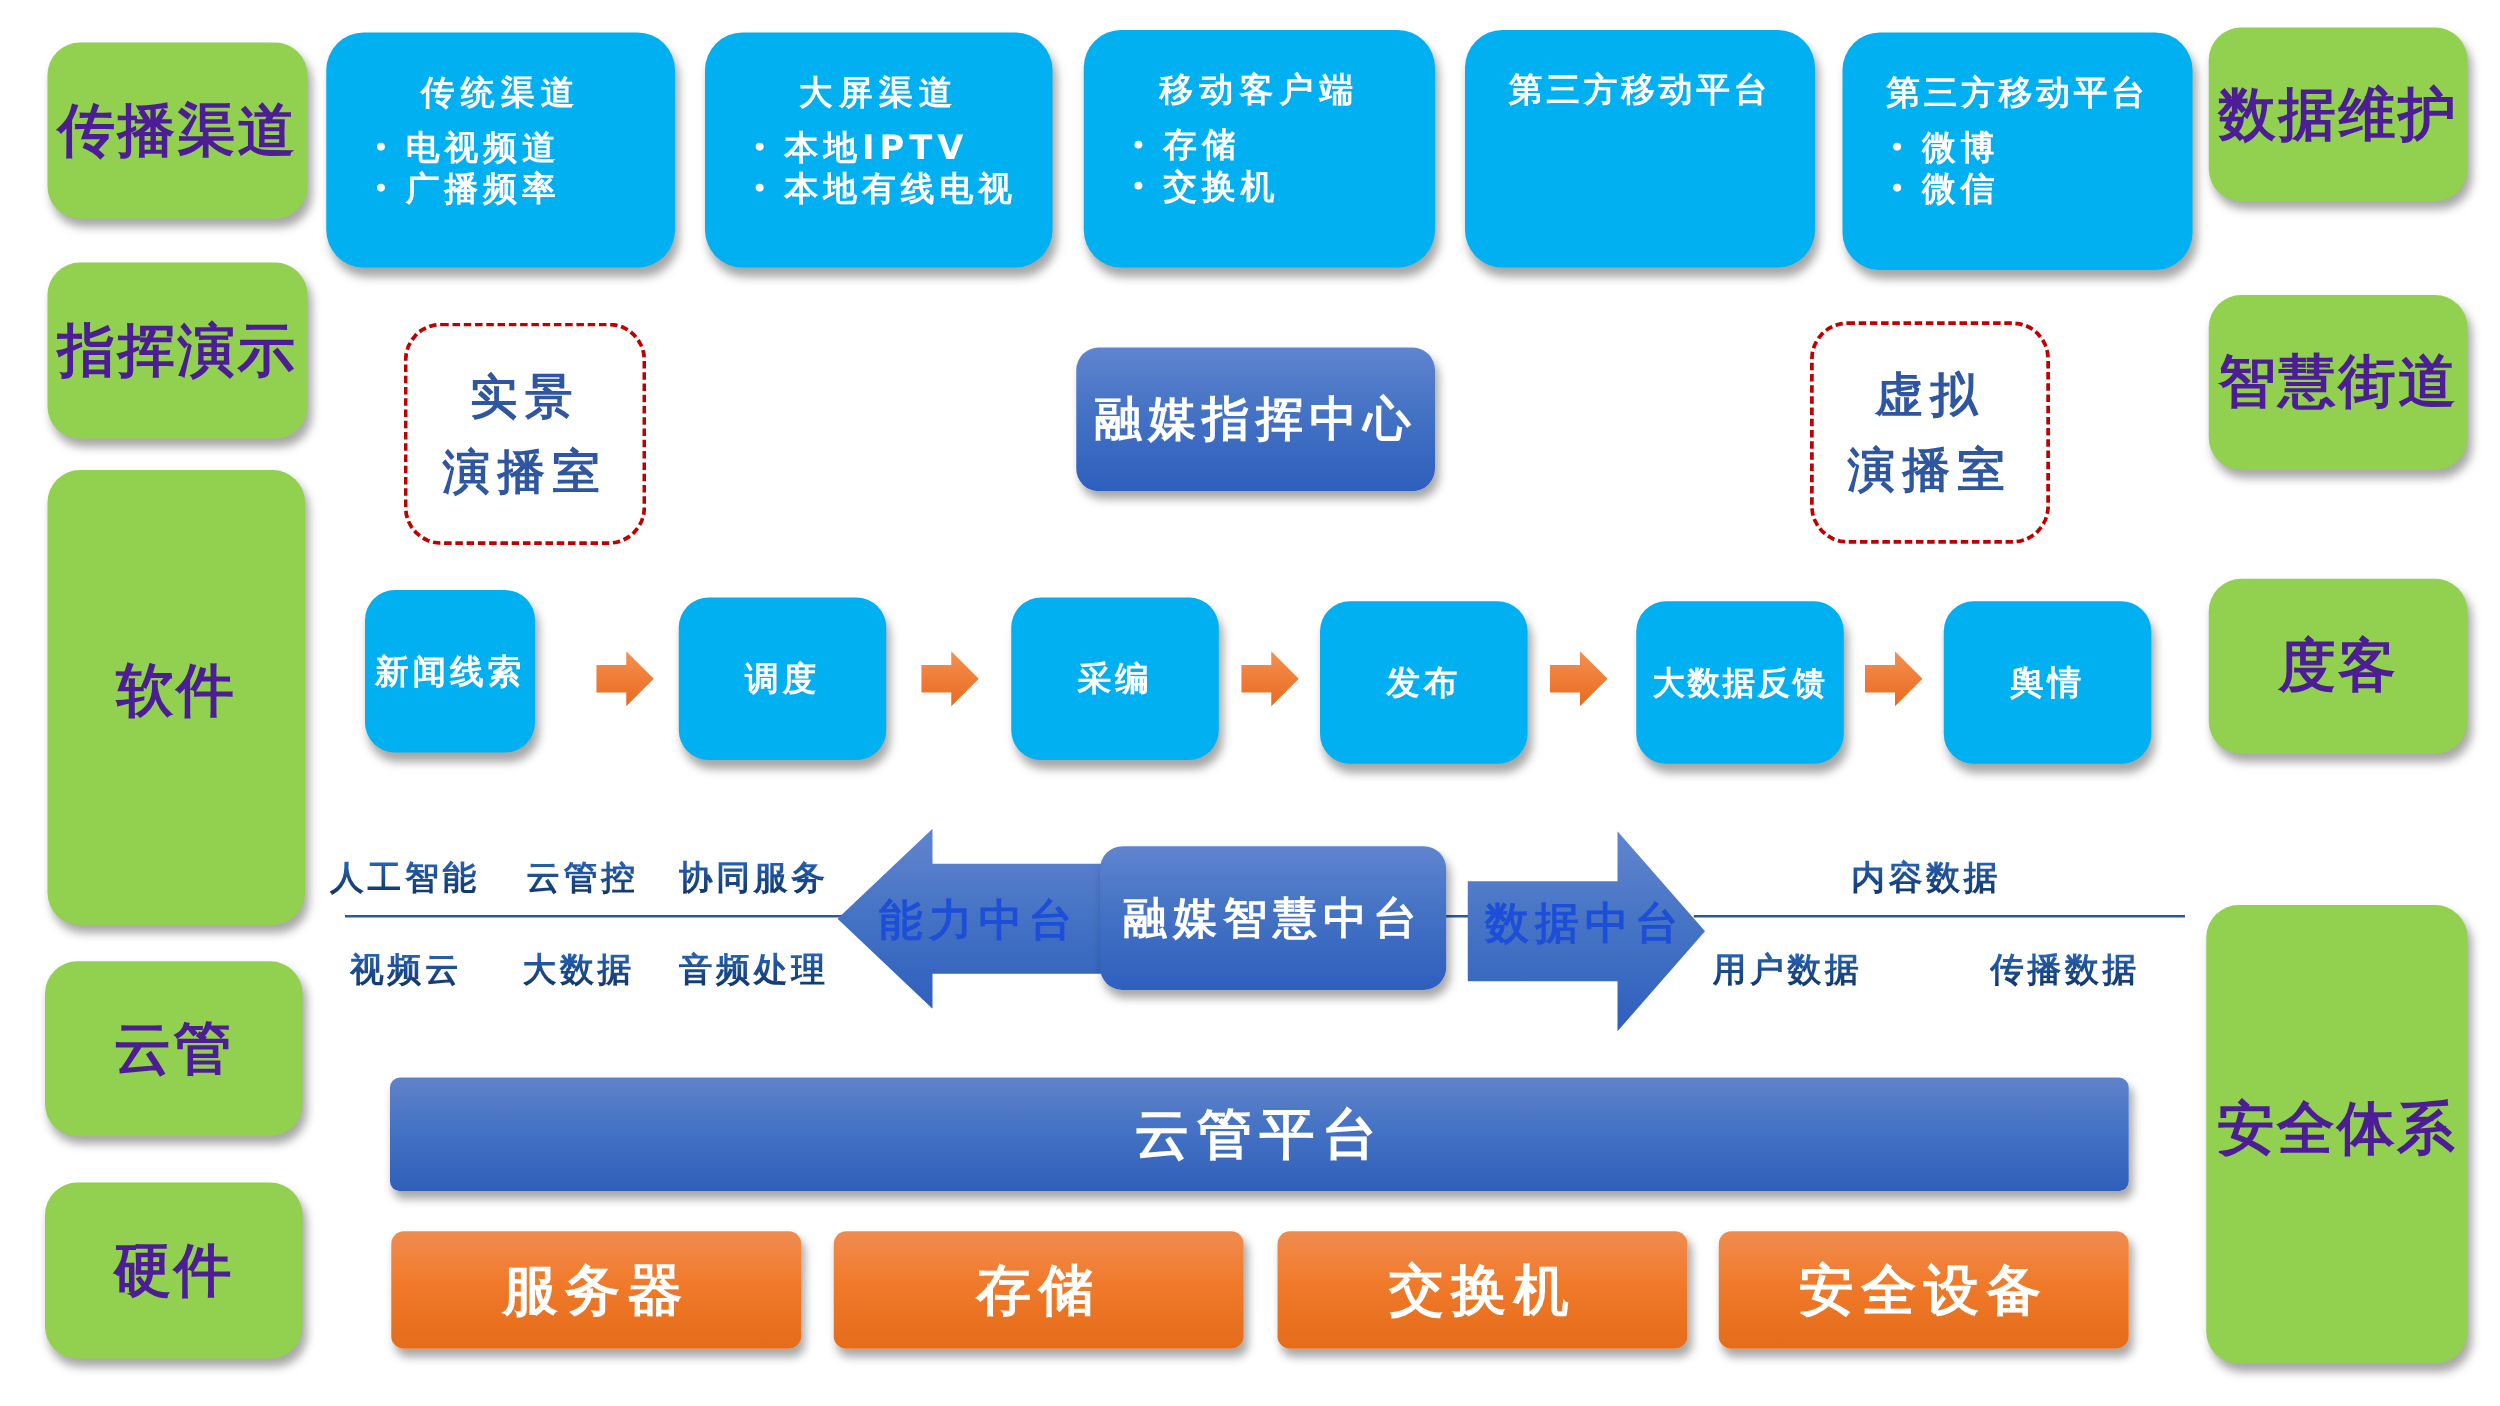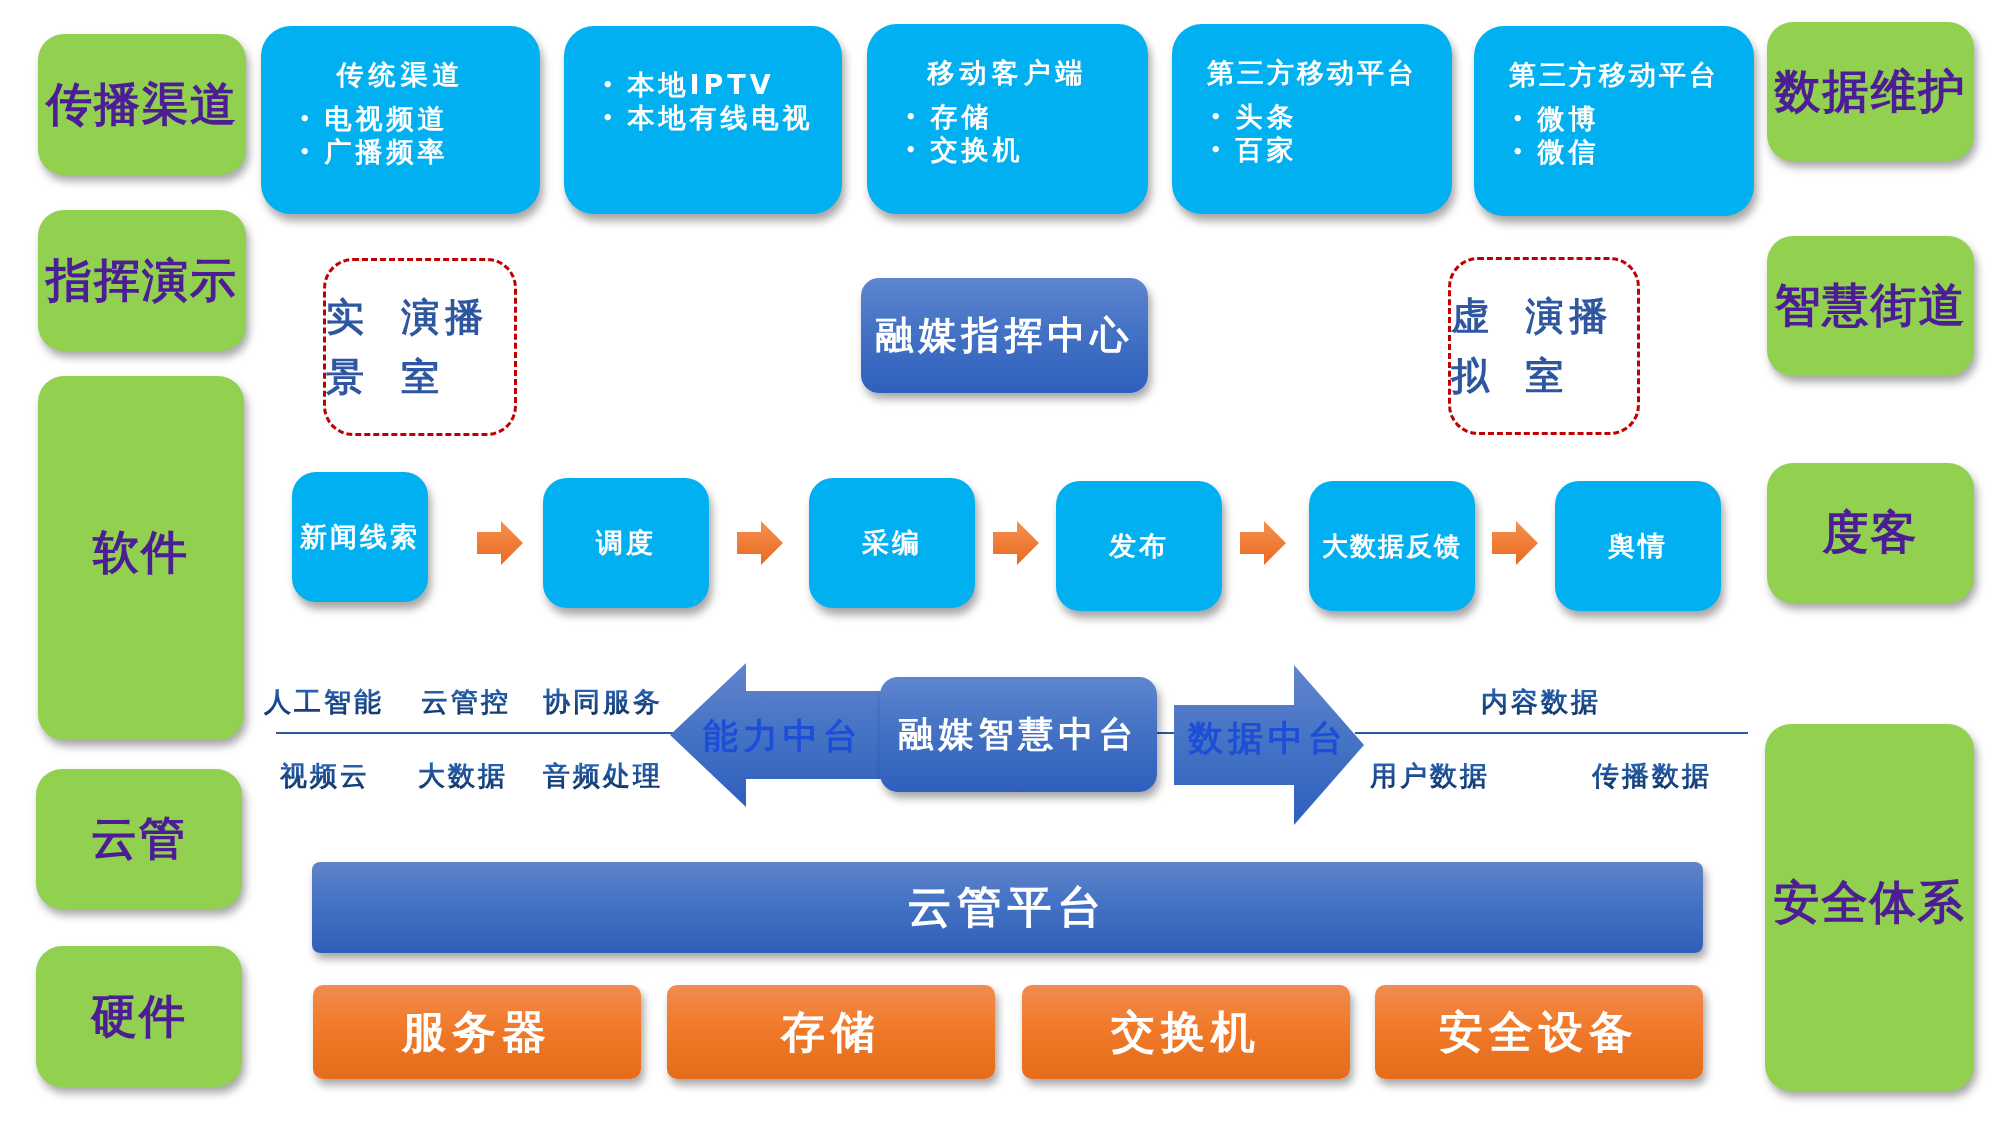--- a/index.html
+++ b/index.html
@@ -29,21 +29,21 @@
   .channel .ch-title {
     text-align: center; font-size: 27px; letter-spacing: 5px; line-height: 34px;
   }
   .channel ul { list-style: none; margin: 10px 0 0 0; padding: 0 0 0 38px; }
   .channel li { font-size: 27px; line-height: 33px; letter-spacing: 4px; white-space: nowrap; }
   .channel li::before { content: "\2022"; font-size: 18px; margin-right: 10px; vertical-align: 3px; }
   .dashed {
     border: 3px dashed #c00000;
     border-radius: 30px;
     color: #2f56a0;
-    display: flex; flex-direction: row; align-items: center; justify-content: center;
+    display: flex; flex-direction: column; align-items: center; justify-content: center;
     font-size: 38px; letter-spacing: 6px; line-height: 60px;
   }
   .bluebox {
     background: linear-gradient(to bottom, #5f85cf 0%, #4472c4 45%, #2f5fbe 100%);
     border-radius: 18px;
     box-shadow: 3px 6px 8px rgba(0,0,0,0.35);
     color: #fff;
     display: flex; align-items: center; justify-content: center;
     font-size: 38px; letter-spacing: 5px; white-space: nowrap;
   }
@@ -112,38 +112,35 @@
 </div>
 
 <div class="abs cyan channel" style="left:261px;top:26px;width:279px;height:188px;">
   <div class="ch-title">传统渠道</div>
   <ul>
     <li>电视频道</li>
     <li>广播频率</li>
   </ul>
 </div>
 <div class="abs cyan channel" style="left:564px;top:26px;width:278px;height:188px;">
+  <div class="ch-title">大屏渠道</div>
   <ul>
     <li>本地IPTV</li>
     <li>本地有线电视</li>
   </ul>
 </div>
 <div class="abs cyan channel" style="left:867px;top:24px;width:281px;height:190px;">
   <div class="ch-title">移动客户端</div>
   <ul>
     <li>存储</li>
     <li>交换机</li>
   </ul>
 </div>
 <div class="abs cyan channel" style="left:1172px;top:24px;width:280px;height:190px;">
   <div class="ch-title" style="letter-spacing:3px;">第三方移动平台</div>
-  <ul>
-    <li>头条</li>
-    <li>百家</li>
-  </ul>
 </div>
 <div class="abs cyan channel" style="left:1474px;top:26px;width:280px;height:190px;">
   <div class="ch-title" style="letter-spacing:3px;">第三方移动平台</div>
   <ul>
     <li>微博</li>
     <li>微信</li>
   </ul>
 </div>
 
 <div class="abs dashed" style="left:323px;top:258px;width:194px;height:178px;">

